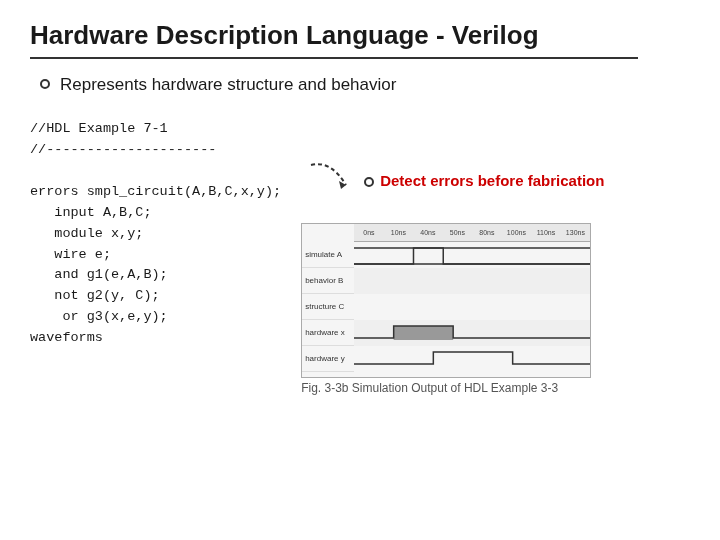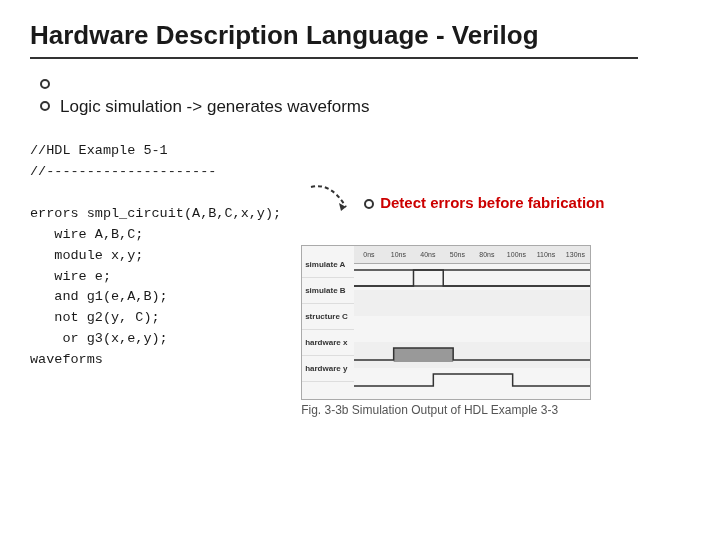--- a/index.html
+++ b/index.html
@@ -110,25 +110,24 @@
       color: #555;
       text-align: center;
       margin-top: 3px;
       font-family: Arial, Helvetica, sans-serif;
     }
 
     
     .wf-label-col {
       position: absolute;
       left: 0;
-      top: 6px;
+      top: 18px;
       width: 52px;
       display: flex;
       flex-direction: column;
-      font-weight: bold;
     }
 
     .wf-label {
       font-size: 8px;
       color: #333;
       height: 26px;
       display: flex;
       align-items: center;
       padding-left: 3px;
       border-bottom: 1px solid #ddd;
@@ -166,34 +165,31 @@
 
 <div class="slide">
 
   <div class="title-bar">
     <span class="title">Hardware Description Language - Verilog</span>
   </div>
 
   <ul class="bullet-list">
     <li>
       <span class="bullet-circle"></span>
-    </li>
-    <li>
-      <span class="bullet-circle"></span>
-      <span>Logic simulation -&gt; generates waveforms</span>
+      <span>Represents hardware structure and behavior</span>
     </li>
   </ul>
 
   <div class="content-area">
 
-    <div class="code-block"><span>//HDL Example 5-1</span>
+    <div class="code-block"><span>//HDL Example 7-1</span>
 <span>//---------------------</span>
 
 <span>errors smpl_circuit(A,B,C,x,y);</span>
-<span>   wire A,B,C;</span>
+<span>   input A,B,C;</span>
 <span>   module x,y;</span>
 <span>   wire e;</span>
 <span>   and g1(e,A,B);</span>
 <span>   not g2(y, C);</span>
 <span>    or g3(x,e,y);</span>
 <span>waveforms</span></div>
 
     <div class="right-panel">
 
       <div style="display:flex; align-items:center; gap:8px; margin-bottom:6px;">
@@ -219,21 +215,21 @@
             <div class="wf-time-tick">40ns</div>
             <div class="wf-time-tick">50ns</div>
             <div class="wf-time-tick">80ns</div>
             <div class="wf-time-tick">100ns</div>
             <div class="wf-time-tick">110ns</div>
             <div class="wf-time-tick">130ns</div>
           </div>
 
           <div class="wf-label-col">
             <div class="wf-label">simulate A</div>
-            <div class="wf-label">simulate B</div>
+            <div class="wf-label">behavior B</div>
             <div class="wf-label">structure C</div>
             <div class="wf-label">hardware x</div>
             <div class="wf-label">hardware y</div>
           </div>
 
           <div class="wf-data-col">
             <svg width="100%" height="130" viewBox="0 0 238 130" preserveAspectRatio="none">
 
               <rect x="0" y="0" width="238" height="26" fill="#f5f5f5"></rect>
               <rect x="0" y="26" width="238" height="26" fill="#efefef"></rect>

